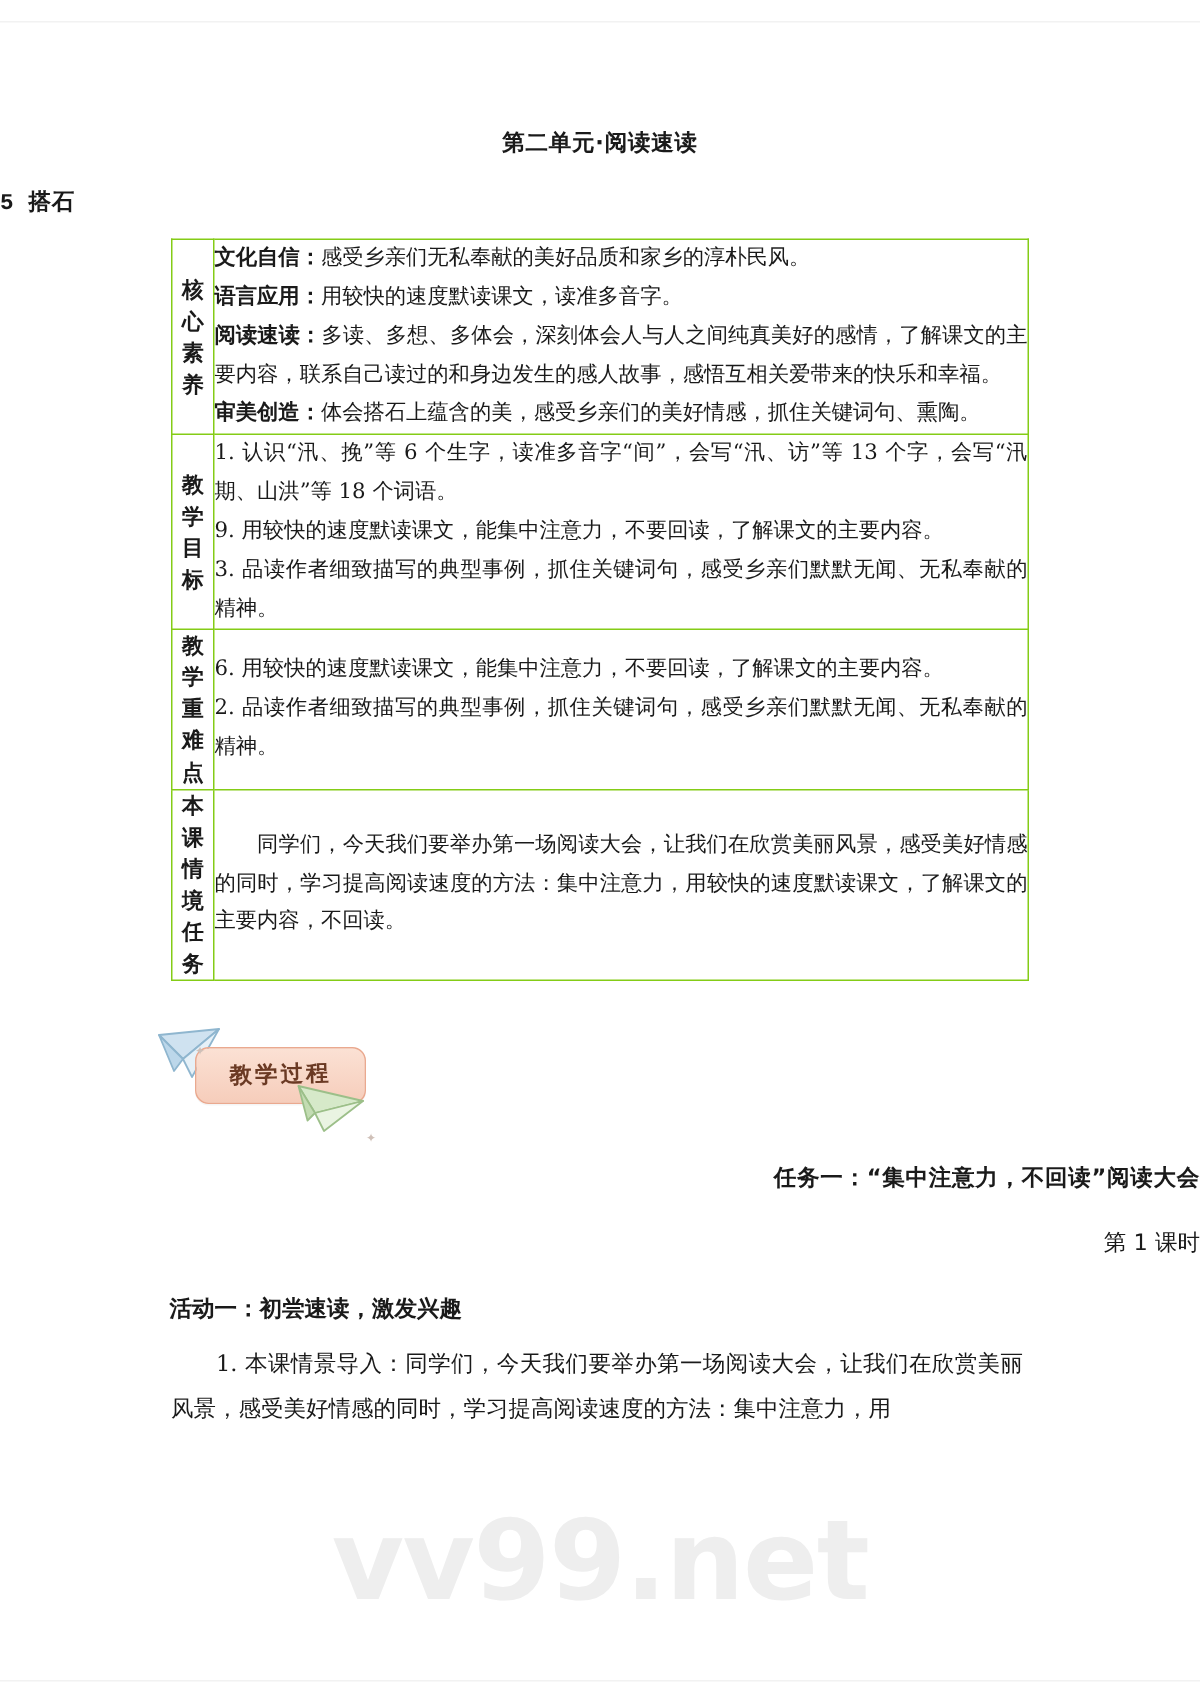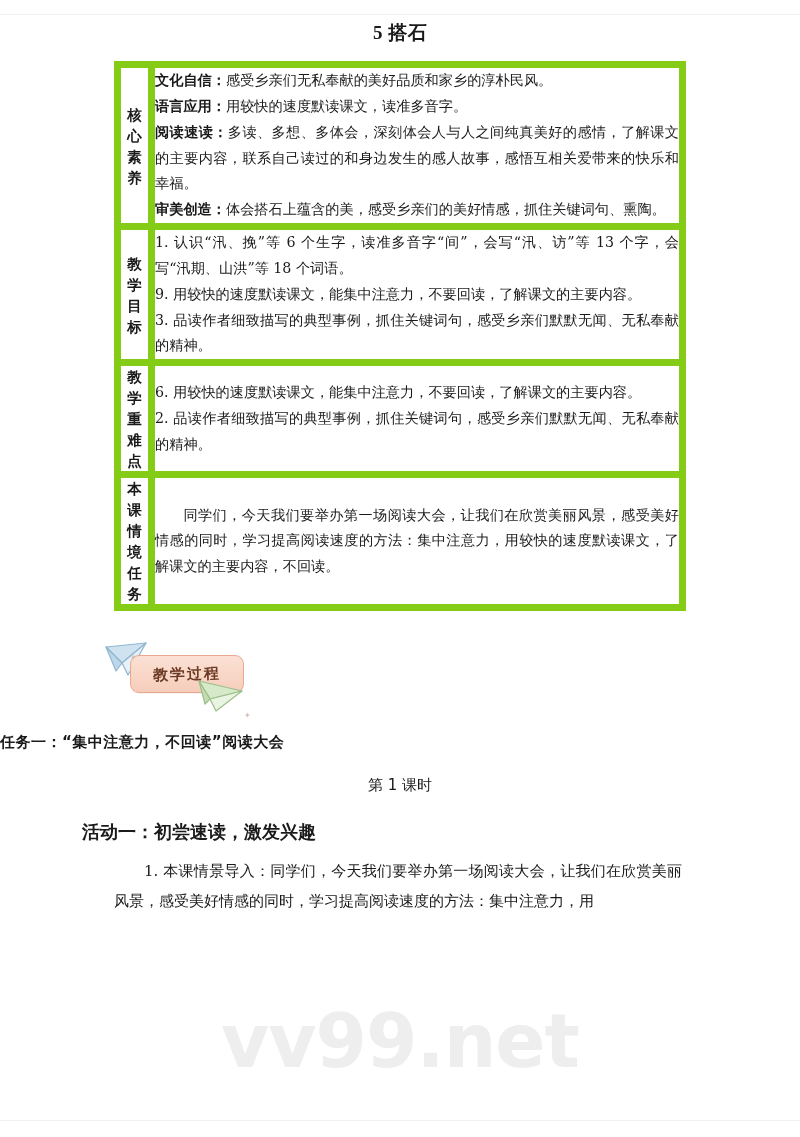--- a/index.html
+++ b/index.html
@@ -59,38 +59,38 @@
   .doc-title {
     text-align: center;
     font-family: "DejaVu Sans", sans-serif;
     font-weight: bold;
     font-size: 15px;
     margin: 0;
     padding-top: 86px;
     letter-spacing: 0.5px;
   }
   .lesson-title {
-    text-align: center;
-    font-family: Liberation Serif, serif;
-    font-weight: bold;
-    font-size: 19px;
+    text-align: left;
+    font-family: Liberation Mono, monospace;
+    font-weight: bold;
+    font-size: 15px;
     margin: 0;
     padding-top: 20px;
     letter-spacing: 0.5px;
   }
 
   
   table.info-table {
     border-collapse: collapse;
     width: 572px;
     margin: 15px auto 0 auto;
     table-layout: fixed;
   }
   table.info-table td {
-    border: 7px solid #84cc16;
+    border: 1px solid #84cc16;
     vertical-align: middle;
     padding: 0;
   }
   td.row-label {
     width: 27px;
     text-align: center;
     font-family: "DejaVu Serif", serif;
     font-weight: bold;
     font-size: 14.5px;
     line-height: 1.45;
@@ -157,41 +157,41 @@
   .sparkle {
     position: absolute;
     font-size: 8px;
     color: #cfc0b8;
   }
   .sparkle-a { left: 130px; top: 16px; }
   .sparkle-b { left: 244px; top: 74px; }
 
   
   .task-heading {
-    text-align: left;
+    text-align: right;
     font-family: "DejaVu Sans", sans-serif;
     font-weight: bold;
     font-size: 15px;
     margin: 0;
     padding-top: 4px;
     letter-spacing: 0.5px;
   }
   .period-heading {
-    text-align: center;
+    text-align: right;
     font-family: "DejaVu Sans", sans-serif;
     font-size: 15px;
     margin: 0;
     padding-top: 24px;
   }
   .activity-heading {
     font-family: Liberation Mono, monospace;
     font-weight: bold;
-    font-size: 18px;
-    margin: 0;
-    padding: 25px 0 0 82px;
+    font-size: 15px;
+    margin: 0;
+    padding: 25px 0 0 113px;
   }
   .body-para {
     font-size: 15px;
     line-height: 2.0;
     margin: 0;
     padding: 12px 118px 0 114px;
     text-align: justify;
     text-justify: inter-ideograph;
     text-indent: 2em;
   }
@@ -201,20 +201,21 @@
 
 <div class="page">
 
   <div class="page-edge-top"></div>
   <div class="page-edge-bottom"></div>
 
   <div class="watermark">vv99.net</div>
 
   <div class="content">
 
+    <div class="doc-title">第二单元·阅读速读</div>
     <div class="lesson-title">5 搭石</div>
 
     <table class="info-table">
       <tbody>
         <tr>
           <td class="row-label">
             <span class="vchars">
                 <span>核</span>
                 <span>心</span>
                 <span>素</span>

